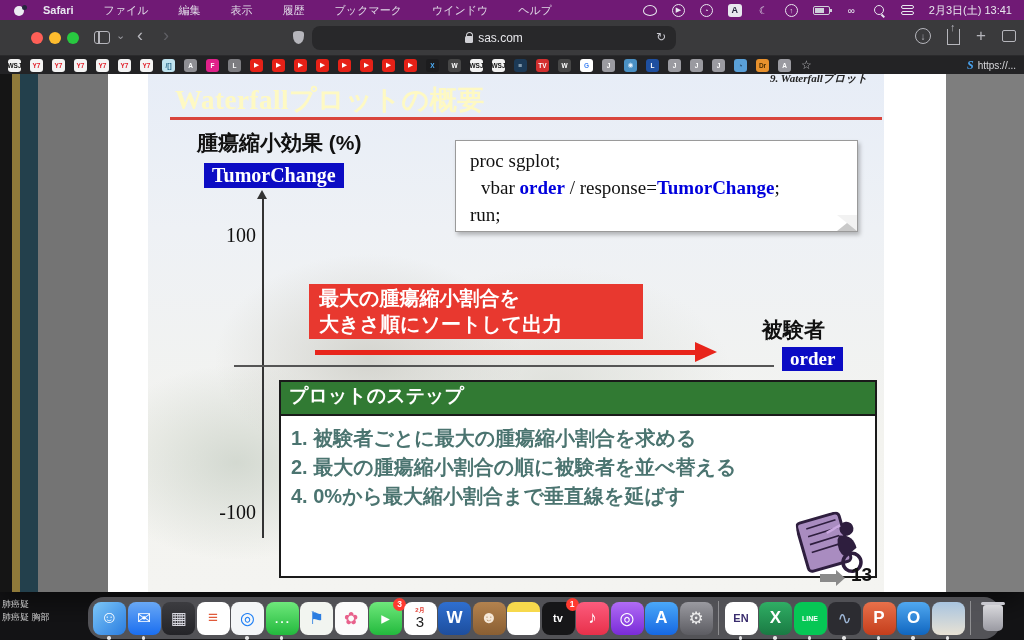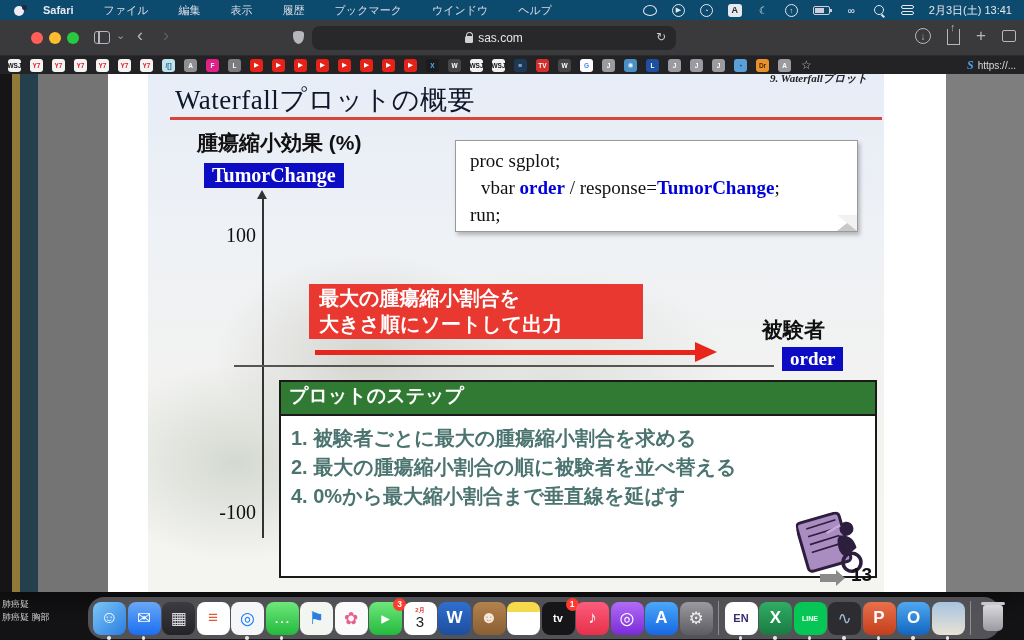--- a/index.html
+++ b/index.html
@@ -2,21 +2,21 @@
 <html><head>
 <meta charset="utf-8">
 <style>
   * { margin:0; padding:0; box-sizing:border-box; }
   html,body { width:1024px; height:640px; overflow:hidden; background:#0e0e10;
     font-family:"Liberation Sans","DejaVu Sans",sans-serif; }
   #screen { position:relative; width:1024px; height:640px; background:#141416; }
 
   
   #menubar { position:absolute; left:0; top:0; width:1024px; height:20px;
-    background:#0c4a6e; display:flex; align-items:center; color:#e8e8ef; font-size:11px; z-index:50;}
+    background:#701a75; display:flex; align-items:center; color:#e8e8ef; font-size:11px; z-index:50;}
   #menubar .left { display:flex; align-items:center; gap:18px; padding-left:14px; }
   .apple { position:relative; width:11px; height:11px; }
   .apple:before{content:"";position:absolute;left:0;top:1px;width:10px;height:10px;border-radius:50%;background:#ececf2;}
   .apple:after{content:"";position:absolute;right:-2px;top:0px;width:5px;height:5px;border-radius:50%;background:#26263e;}
   .mb-app { font-weight:bold; }
   .mb-item { opacity:.92;margin-left:12px; }
   #menubar .right { margin-left:auto; display:flex; align-items:center; gap:15px; padding-right:12px; }
   .si { display:inline-flex; align-items:center; justify-content:center; min-width:13px; height:13px;
         font-size:10px; color:#e8e8ef; }
   .si-play-circle,.si-clock,.si-shortcuts { border:1.2px solid #e8e8ef; border-radius:50%; width:13px; font-size:7px; }
@@ -78,21 +78,21 @@
   #slide { position:absolute; left:148px; top:0; width:736px; height:518px;
     background:
       radial-gradient(220px 150px at 30% 55%, rgba(205,205,198,.8), rgba(205,205,198,0) 70%),
       radial-gradient(260px 170px at 55% 60%, rgba(218,220,214,.75), rgba(218,220,214,0) 70%),
       radial-gradient(200px 140px at 12% 75%, rgba(198,206,196,.7), rgba(198,206,196,0) 70%),
       linear-gradient(#e7edf7 0%, #eef1f5 30%, #f3f3ef 70%, #f4f4f1 100%);
   }
 
   .slide-el { position:absolute; }
   #slide-header { top:-3px; left:770px; width:112px; font:italic bold 11px "Liberation Serif",serif; color:#222; }
-  #slide-title { top:8px; left:175px; font-size:27px; font-weight:normal; color:#0f172a; letter-spacing:.5px;}
+  #slide-title { top:8px; left:175px; font-size:27px; font-weight:bold; color:#fef9c3; letter-spacing:.5px;}
   #slide-title .en { font-family:"Liberation Serif","DejaVu Serif",serif; }
   #title-rule { top:43px; left:170px; width:712px; height:3px; background:#d9453c; }
   #y-label { top:55px; left:197px; font-size:21px; font-weight:bold; color:#111; }
   .bluebox { background:#0c0cc4; color:#fff; font-family:"Liberation Serif","DejaVu Serif",serif;
              font-weight:bold; padding:1px 8px; }
   #y-var { top:89px; left:204px; font-size:20px; }
   #v-axis { top:124px; left:262px; width:1.6px; height:340px; background:#333; }
   #v-arrow { top:116px; left:257.2px; width:0; height:0; border-left:5.5px solid transparent;
              border-right:5.5px solid transparent; border-bottom:9px solid #333; }
   #tick-top { top:150px; left:214px; width:42px; text-align:right; font:20px "Liberation Serif",serif; color:#111;}

